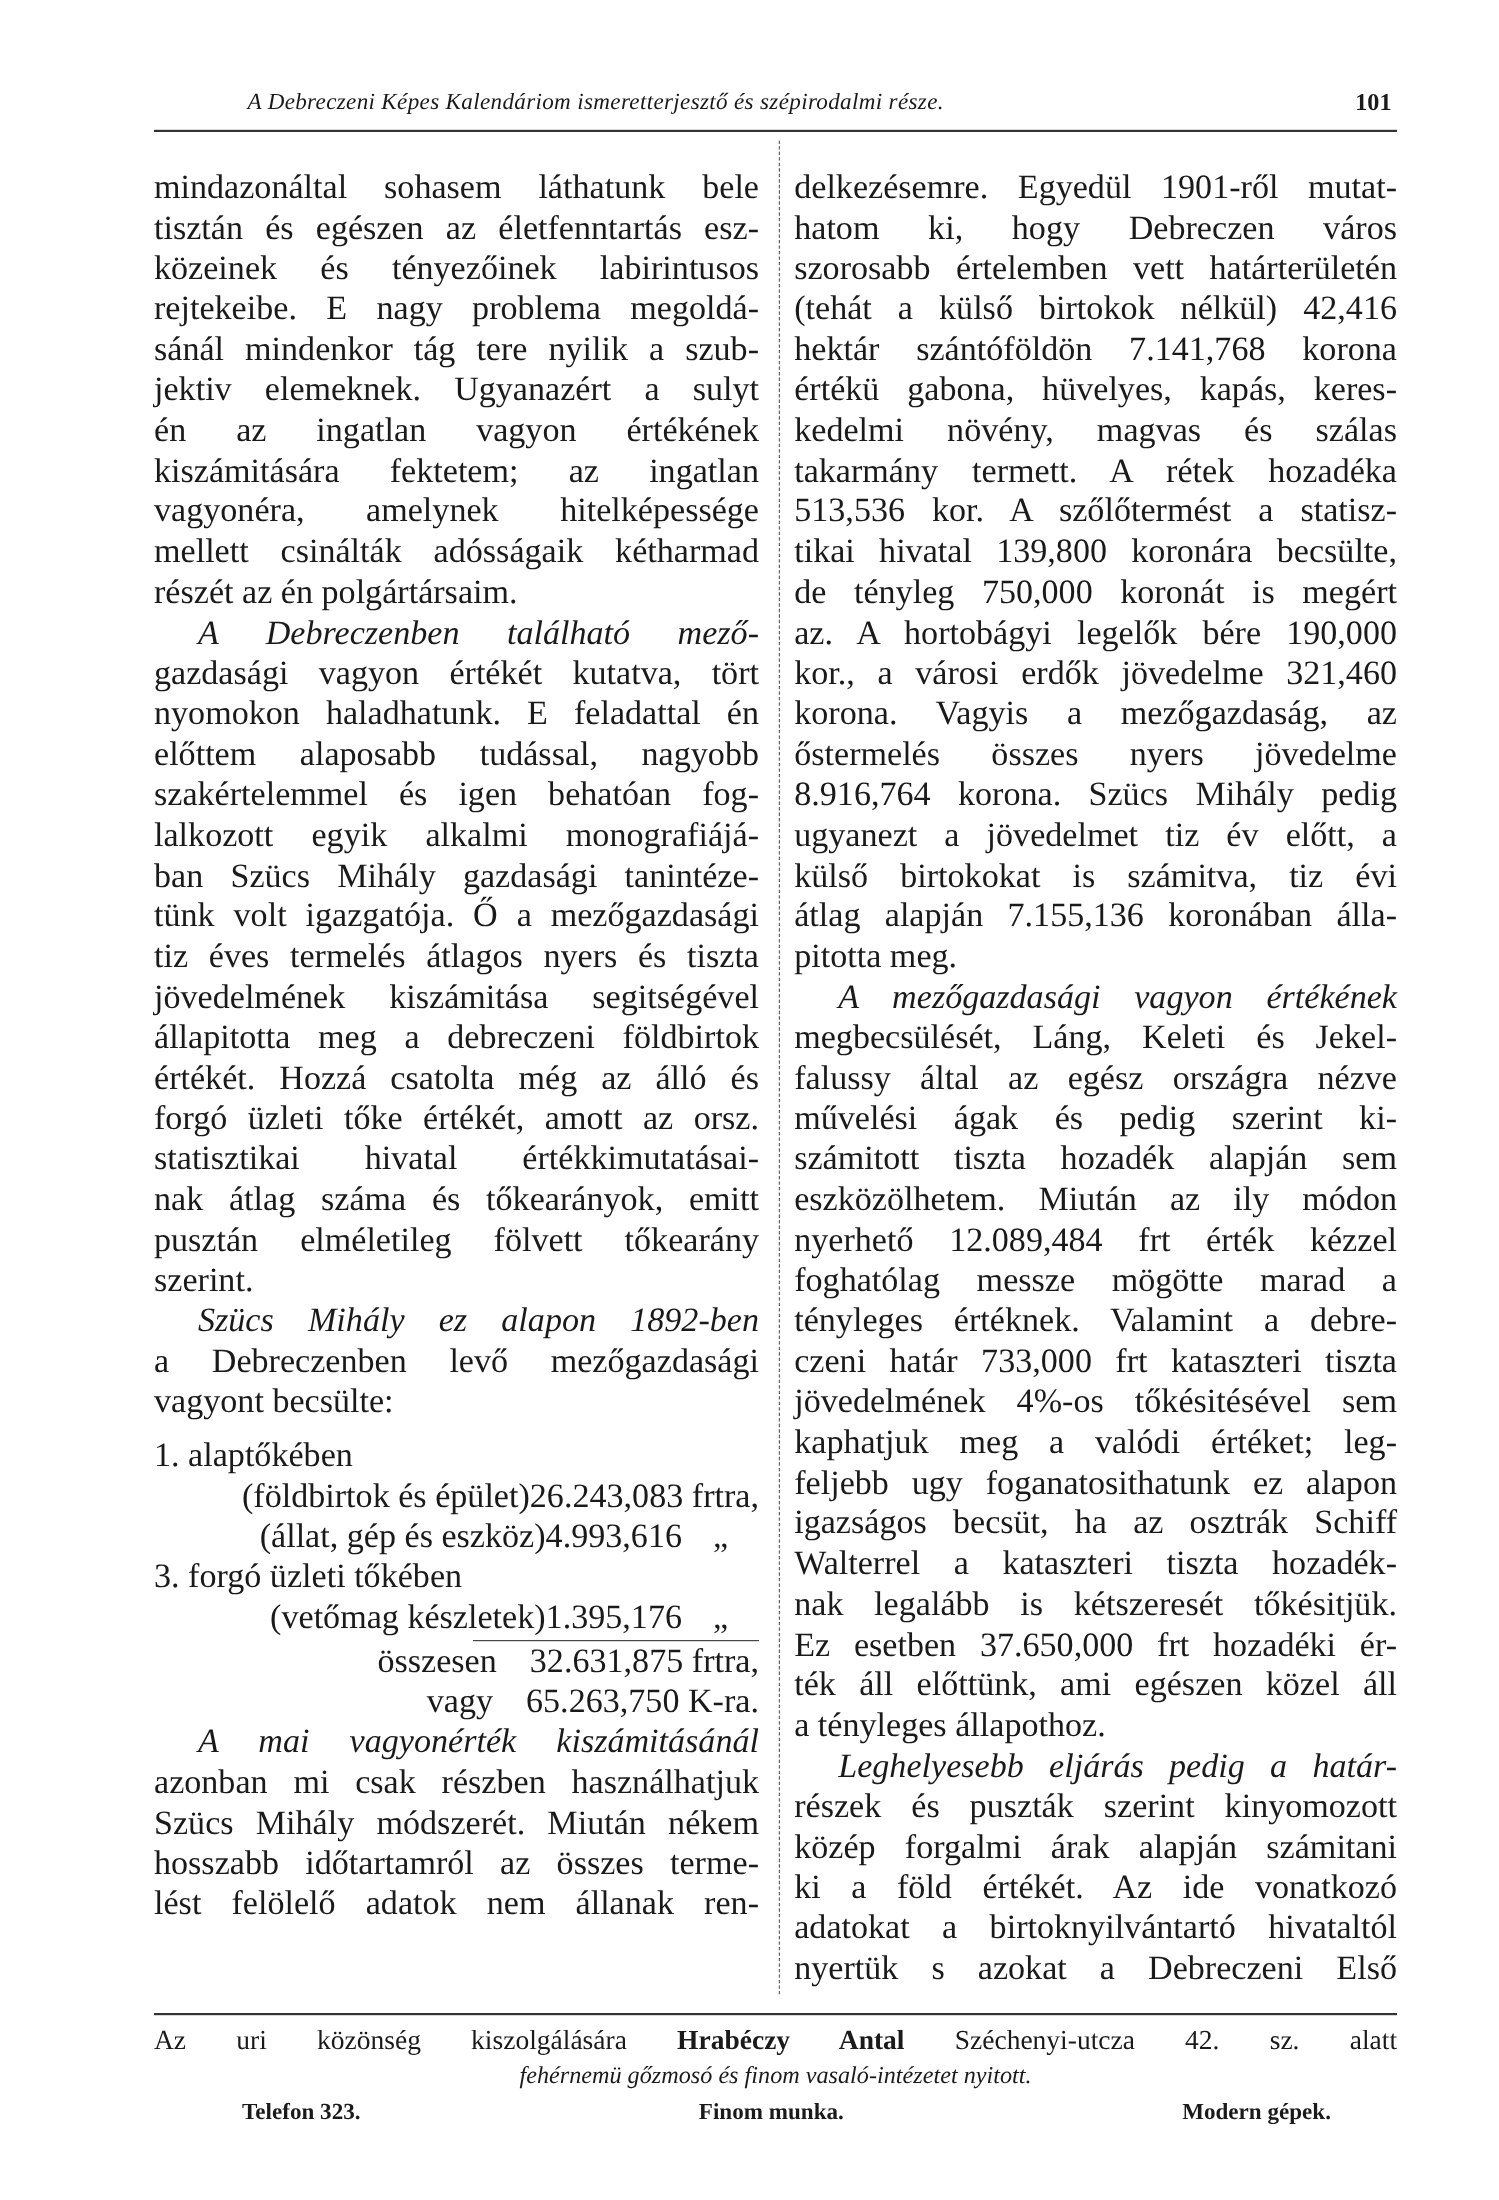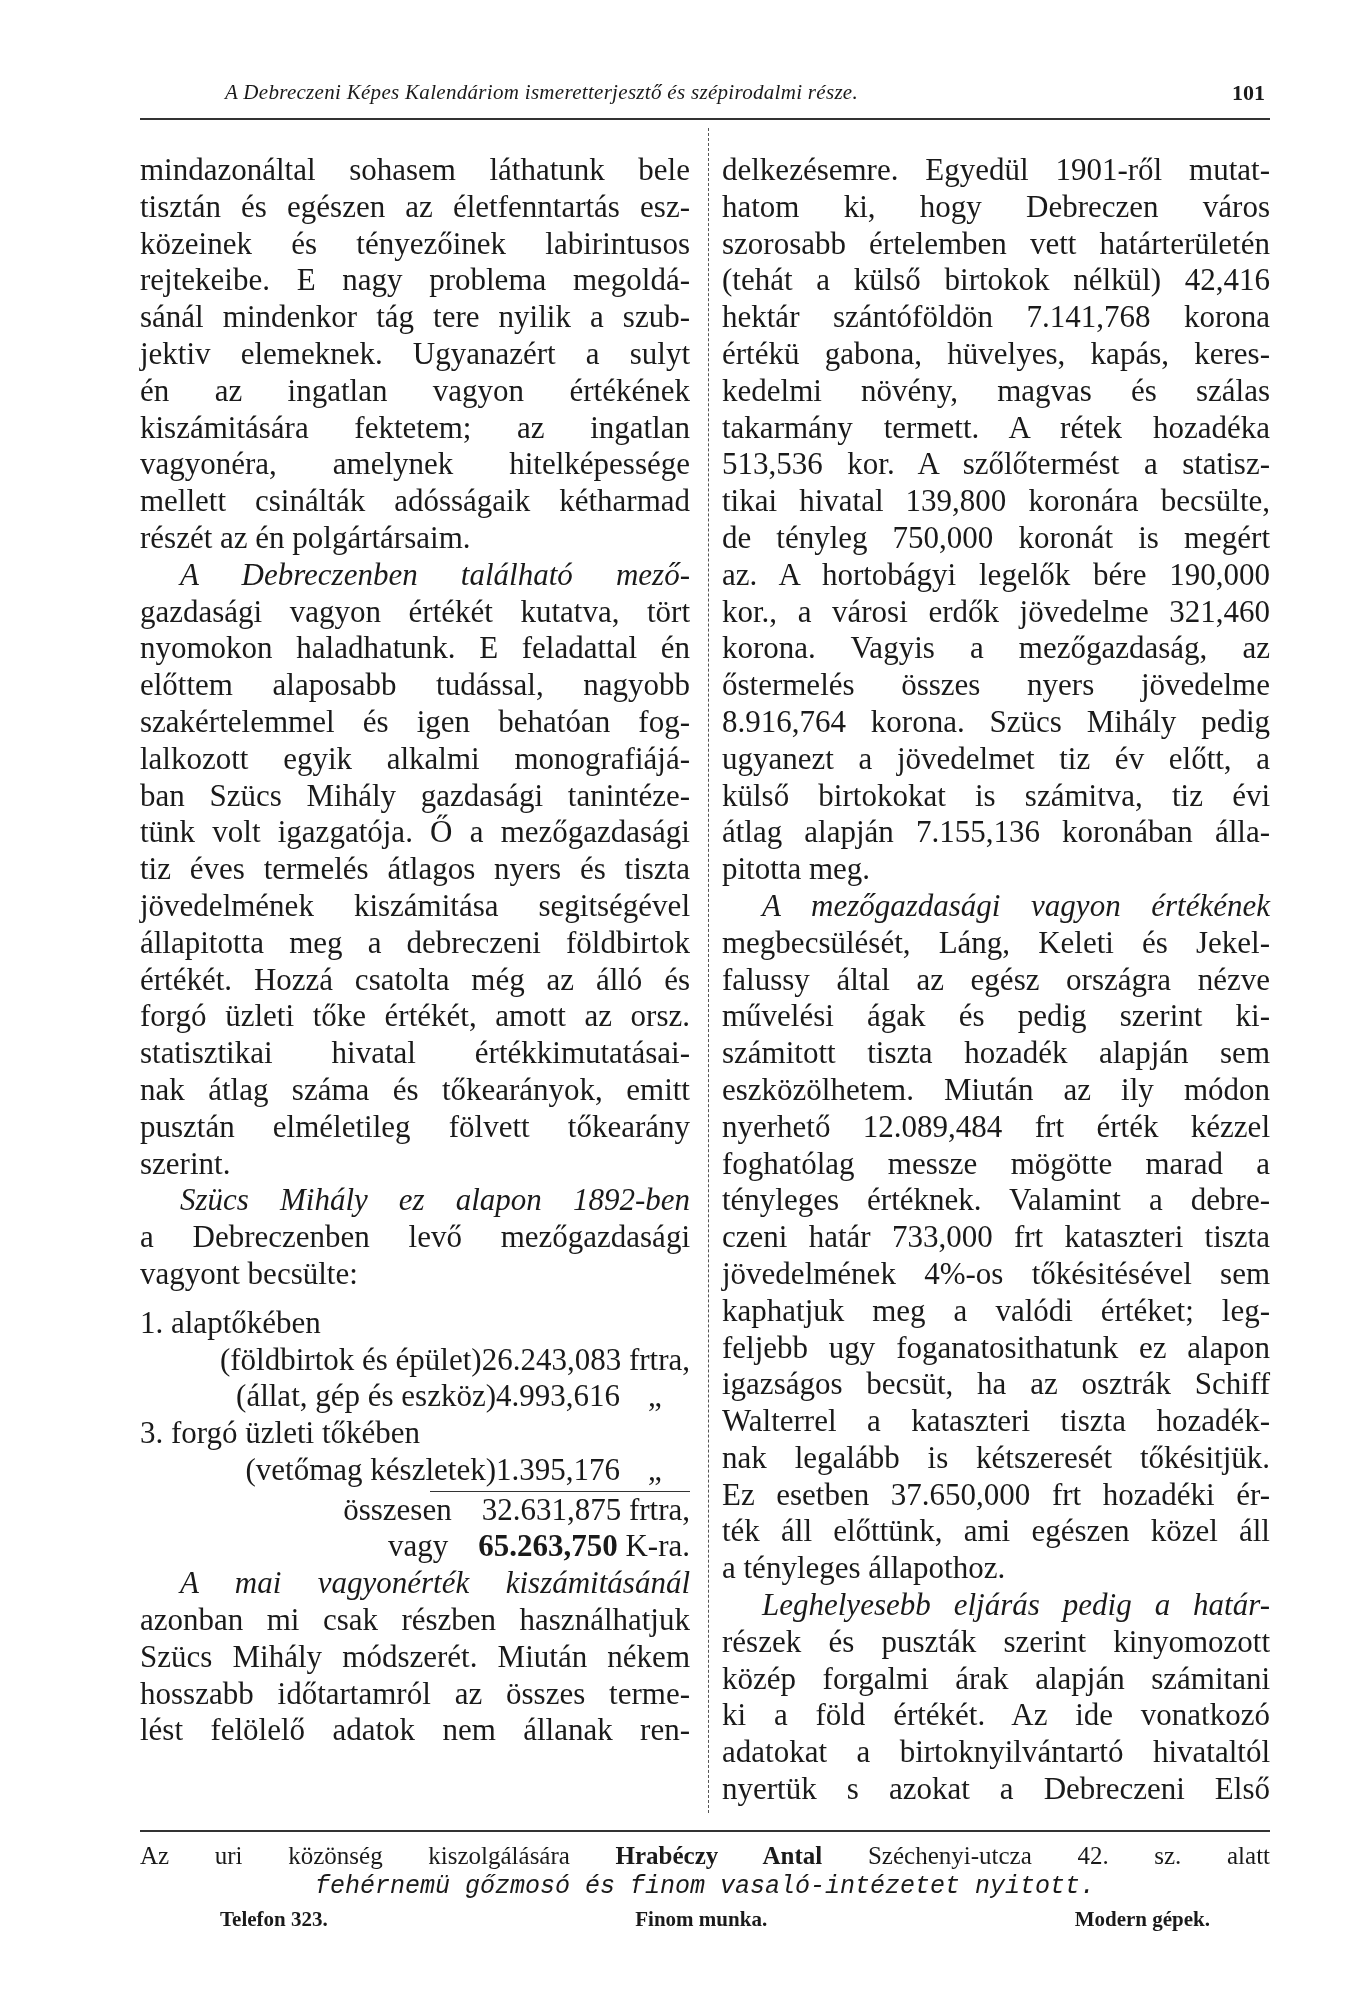--- a/index.html
+++ b/index.html
@@ -20,26 +20,26 @@
   .line { display: block; text-align: justify; text-align-last: justify; white-space: nowrap; height: 36.8px; }
   .line.last { text-align-last: left; }
   .line.indent { padding-left: 40px; font-style: italic; }
   .list-row { display: flex; justify-content: flex-end; height: 36.8px; white-space: nowrap; }
   .list-row .lbl { padding-left: 30px; }
   .list-head { display: block; height: 36.8px; white-space: nowrap; }
   .ditto { display: inline-block; width: 70px; text-align: center; }
   .sum-rule { margin-left: 290px; border-top: 1px solid #333; height: 0; margin-top: 2px; }
   .sum-row { display: flex; justify-content: flex-end; height: 36.8px; white-space: nowrap; }
   .sum-row .sum-label { margin-right: 30px; }
-  .bold { font-weight: bold; text-align: right; }
+  .bold { font-weight: normal; text-align: right; }
   .gap { height: 12px; }
   .footer-rule { position: absolute; left: 140px; top: 1830px; width: 1130px; border-top: 2px solid #333; }
   .ad { position: absolute; left: 140px; top: 1840px; width: 1130px; font-family: "Liberation Serif", serif; }
   .ad-line1 { text-align: justify; text-align-last: justify; font-size: 25px; line-height: 32px; white-space: nowrap; }
-  .ad-line2 { text-align: center; font-style: italic; font-size: 25px; line-height: 30px; font-family: Liberation Mono, monospace; }
+  .ad-line2 { text-align: center; font-style: italic; font-size: 22px; line-height: 30px; }
   .ad-line3 { display: flex; justify-content: space-between; padding: 2px 60px 0 80px; font-weight: bold; font-size: 21px; line-height: 30px; gap: 40px; }
 </style>
 </head>
 <body>
 
 <div class="page">
 
   <div class="header">
     <span class="running-title">A Debreczeni Képes Kalendáriom ismeretterjesztő és szépirodalmi része.</span>
     <span class="page-number">101</span>

